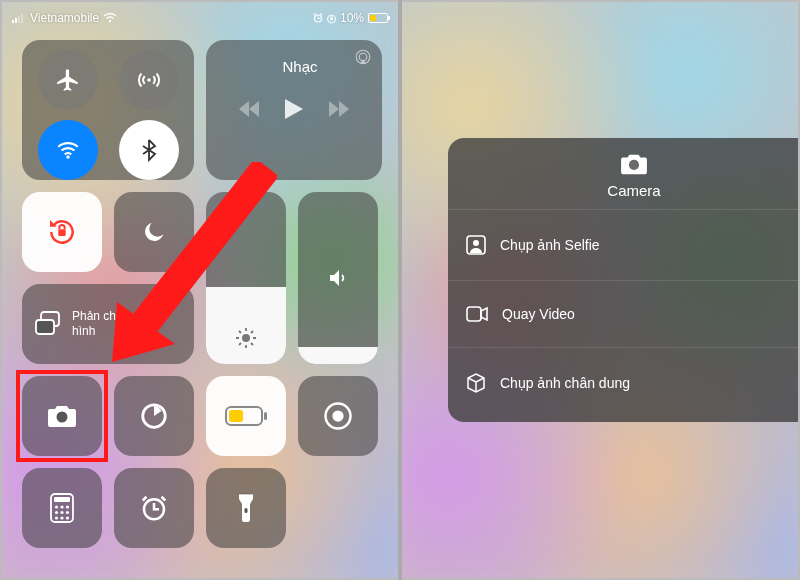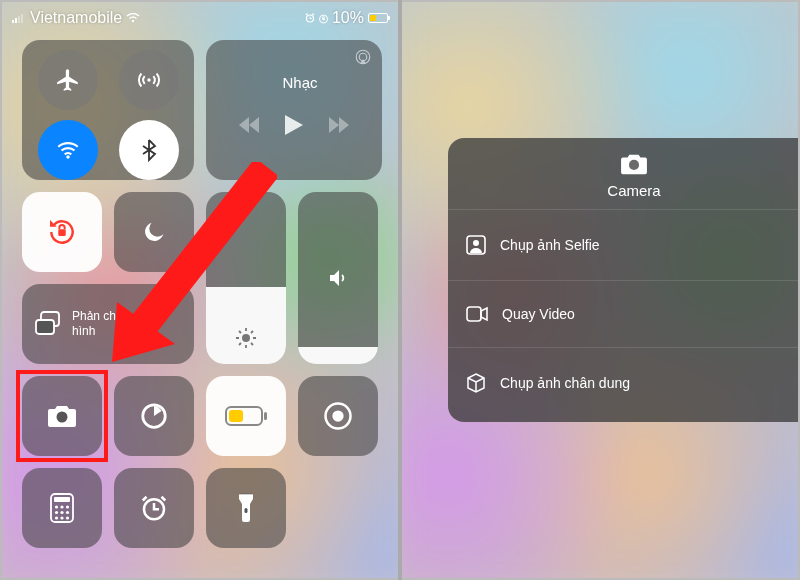--- a/index.html
+++ b/index.html
@@ -29,21 +29,21 @@
     filter: blur(18px);
   }
   .left  { left: 0;   width: 400px; }
   .right { left: 400px; width: 400px; }
   .divider { position:absolute; left:398px; top:0; width:4px; height:580px; background:#aaa; }
 
   
   .status {
     position: absolute; top: 6px; left: 10px; right: 10px; height: 20px;
     display: flex; justify-content: space-between; align-items: center;
-    color: #fff; font-size: 16px; font-weight: 500;
+    color: #fff; font-size: 12px; font-weight: 500;
     text-shadow: 0 0 3px rgba(0,0,0,.3);
   }
   .status .sl, .status .sr { display:flex; align-items:center; gap:4px; }
   .battery-shell{
     width:20px; height:10px; border:1px solid #fff; border-radius:2px;
     position:relative; display:inline-block;
   }
   .battery-shell:after{content:"";position:absolute;right:-3px;top:2px;width:2px;height:4px;background:#fff;border-radius:0 1px 1px 0;}
   .battery-fill{position:absolute;left:1px;top:1px;bottom:1px;width:32%;background:#ffcc00;border-radius:1px;}
 
@@ -63,21 +63,21 @@
   }
   .circle.active-blue  { background:#0a84ff; }
   .circle.active-white { background:#fff; color:#222; }
   svg { display:block; }
 
   
   .conn { top:0; left:0; width:172px; height:140px; }
   .conn .grid{display:grid;grid-template:1fr 1fr/1fr 1fr;gap:10px;padding:10px;height:100%;place-items:center;}
   .music { top:0; left:184px; width:176px; height:140px; text-align:center; }
   .music .airp{position:absolute;top:8px;right:10px;opacity:.6}
-  .music .title{margin-top:34px;font-size:15px;padding-left:12px;}
+  .music .title{margin-top:18px;font-size:15px;padding-left:12px;}
   .music .ctrls{display:flex;justify-content:center;gap:26px;margin-top:24px;align-items:center;opacity:.85}
   .lock  { top:152px; left:0;   width:80px; height:80px; display:flex;align-items:center;justify-content:center;}
   .dnd   { top:152px; left:92px;width:80px; height:80px; display:flex;align-items:center;justify-content:center;}
   .vslider { width:80px; height:172px; border-radius:18px; overflow:hidden;}
   .bright { top:152px; left:184px; }
   .volume { top:152px; left:276px; }
   .vslider .bar{
     position:absolute;left:0;right:0;bottom:0;background:rgba(255,255,255,.95);
   }
   .vslider .ic{position:absolute;left:0;right:0;bottom:14px;display:flex;justify-content:center;color:#666}

